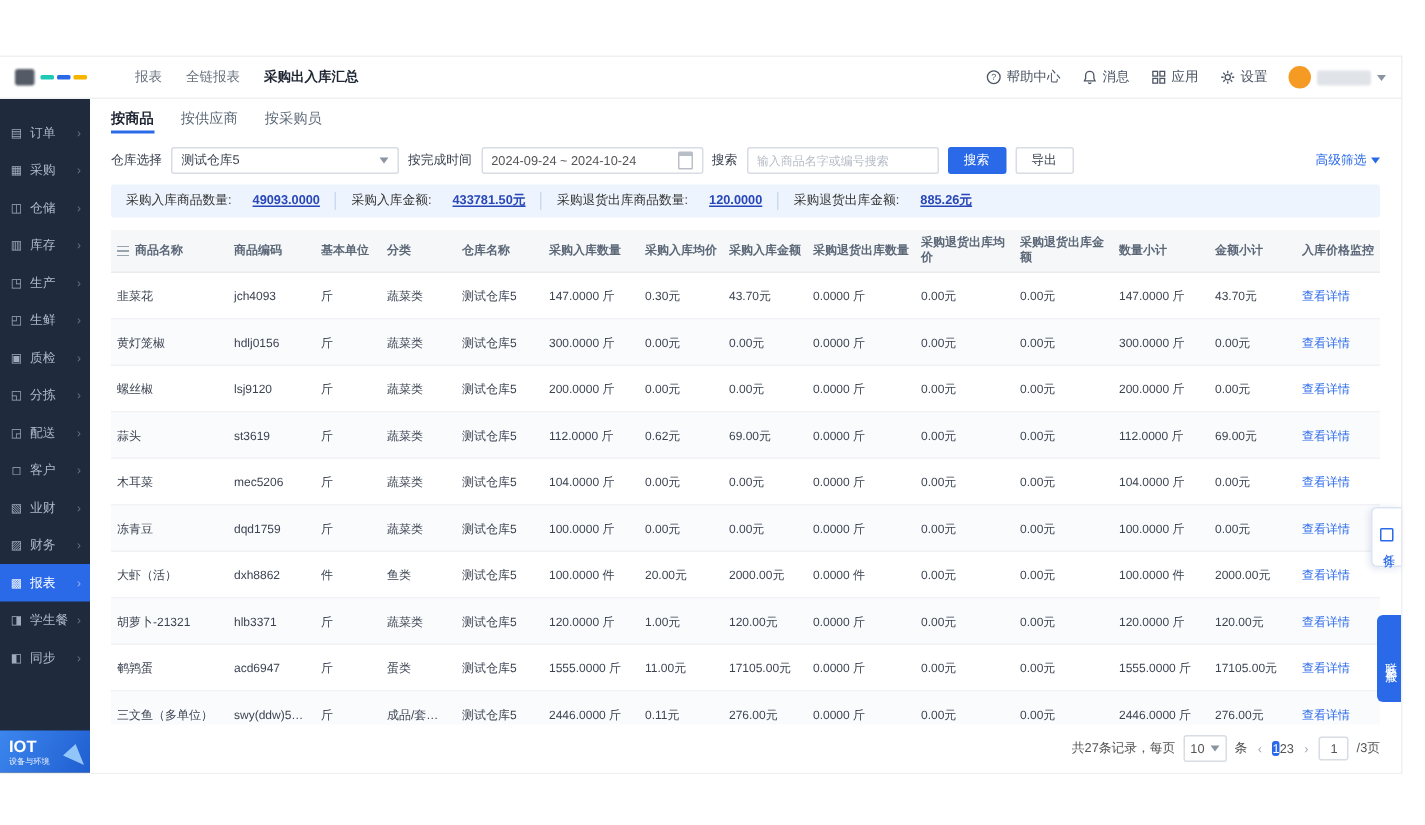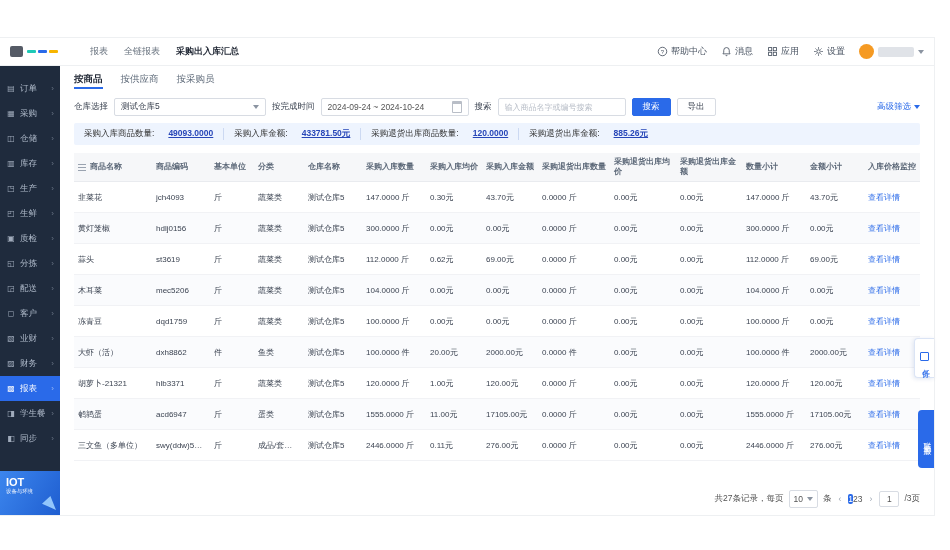--- a/index.html
+++ b/index.html
@@ -29,21 +29,21 @@
   .caret.blue{border-top-color:#2a6ae9;}
   
   .sidebar{position:absolute;left:0;top:28px;bottom:0;width:60px;background:#1f2b3d;display:flex;
     flex-direction:column;padding-top:10px;box-sizing:border-box;z-index:5;}
   .sb-item{height:25px;display:flex;align-items:center;padding:0 6px;color:#aeb9c9;font-size:8.5px;
     cursor:pointer;gap:4px;box-sizing:border-box;}
   .sb-item.active{background:#2a6ae9;color:#fff;}
   .sb-ico{font-size:8px;width:10px;text-align:center;opacity:.9;}
   .sb-label{white-space:nowrap;}
   .sb-arrow{margin-left:auto;font-size:8px;opacity:.5;}
-  .sb-footer{margin-top:auto;height:44px;background:linear-gradient(120deg,#3c86ee,#1f5ed0);
+  .sb-footer{margin-top:auto;height:28px;background:linear-gradient(120deg,#3c86ee,#1f5ed0);
     color:#fff;padding:5px 6px;box-sizing:border-box;position:relative;overflow:hidden;}
   .sb-footer .iot{font-size:11px;font-weight:bold;line-height:12px;}
   .sb-footer .sub{font-size:6px;opacity:.9;transform:scale(.9);transform-origin:left top;}
   .sb-kite{position:absolute;right:4px;bottom:5px;width:14px;height:14px;background:#9ed0ff;
     clip-path:polygon(0 55%,60% 0,100% 100%,45% 75%);opacity:.9;}
   
   .content{position:absolute;left:60px;top:28px;right:0;bottom:0;display:flex;flex-direction:column;
     overflow:hidden;background:#fff;}
   .tabs{display:flex;gap:18px;padding:7px 14px 4px;font-size:9.5px;color:#5f6b7a;}
   .tab{cursor:pointer;padding-bottom:3px;position:relative;}
@@ -374,20 +374,36 @@
                 <td>0.00元</td>
                 <td>0.00元</td>
                 <td>0.0000 斤</td>
                 <td>0.00元</td>
                 <td>0.00元</td>
                 <td>300.0000 斤</td>
                 <td>0.00元</td>
                 <td><span class="link">查看详情</span></td>
               </tr>
               <tr>
+                <td>螺丝椒</td>
+                <td>lsj9120</td>
+                <td>斤</td>
+                <td>蔬菜类</td>
+                <td>测试仓库5</td>
+                <td>200.0000 斤</td>
+                <td>0.00元</td>
+                <td>0.00元</td>
+                <td>0.0000 斤</td>
+                <td>0.00元</td>
+                <td>0.00元</td>
+                <td>200.0000 斤</td>
+                <td>0.00元</td>
+                <td><span class="link">查看详情</span></td>
+              </tr>
+              <tr>
                 <td>蒜头</td>
                 <td>st3619</td>
                 <td>斤</td>
                 <td>蔬菜类</td>
                 <td>测试仓库5</td>
                 <td>112.0000 斤</td>
                 <td>0.62元</td>
                 <td>69.00元</td>
                 <td>0.0000 斤</td>
                 <td>0.00元</td>

